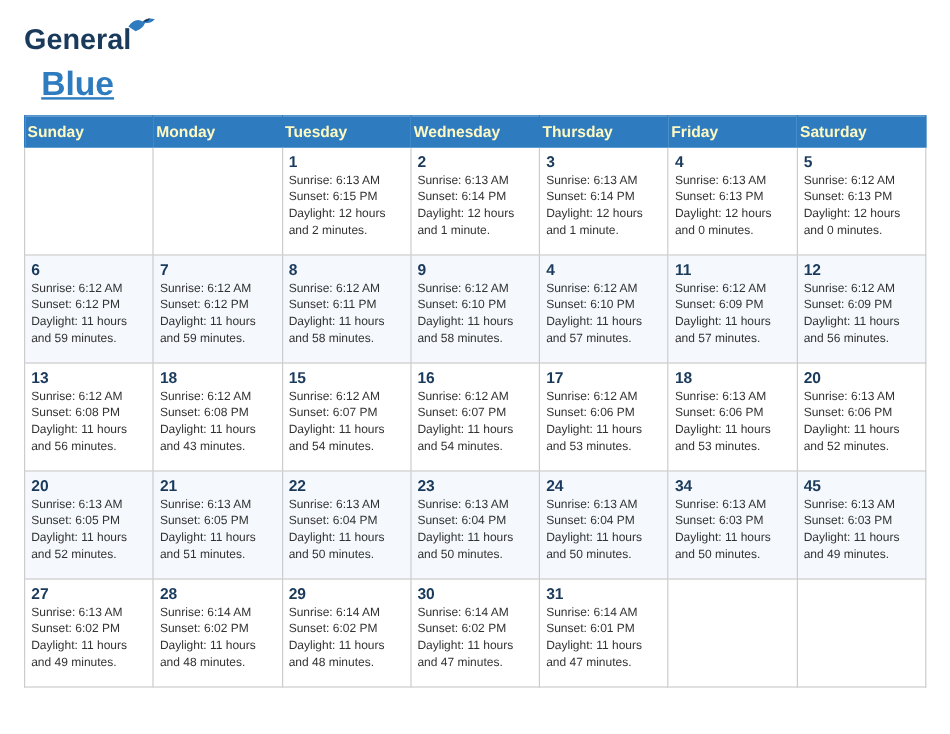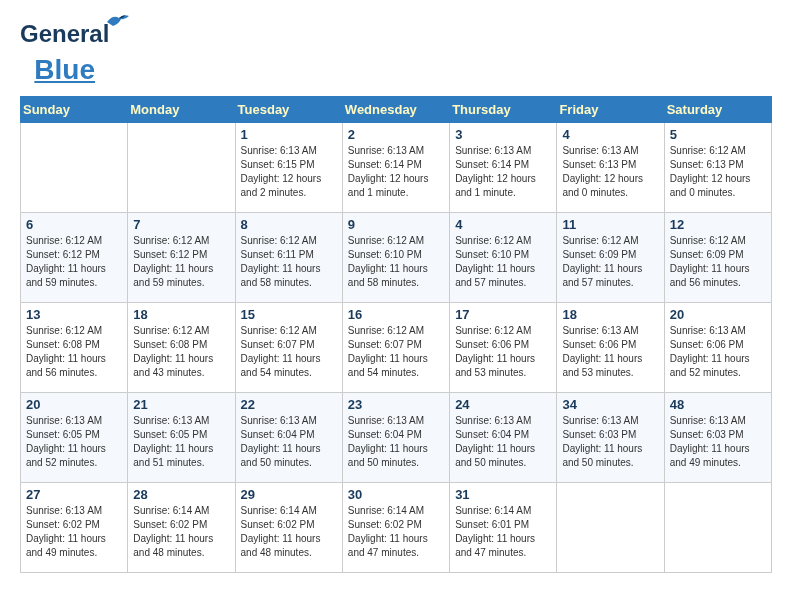--- a/index.html
+++ b/index.html
@@ -265,21 +265,21 @@
         <span class="cell-text">Sunset: 6:04 PM</span><br>
         <span class="cell-text">Daylight: 11 hours and 50 minutes.</span>
       </td>
         <td>
         <span class="day-num">34</span>
         <span class="cell-text">Sunrise: 6:13 AM</span><br>
         <span class="cell-text">Sunset: 6:03 PM</span><br>
         <span class="cell-text">Daylight: 11 hours and 50 minutes.</span>
       </td>
         <td>
-        <span class="day-num">48</span>
+        <span class="day-num">45</span>
         <span class="cell-text">Sunrise: 6:13 AM</span><br>
         <span class="cell-text">Sunset: 6:03 PM</span><br>
         <span class="cell-text">Daylight: 11 hours and 49 minutes.</span>
       </td>
       </tr>
       <tr>
         <td>
         <span class="day-num">27</span>
         <span class="cell-text">Sunrise: 6:13 AM</span><br>
         <span class="cell-text">Sunset: 6:02 PM</span><br>

